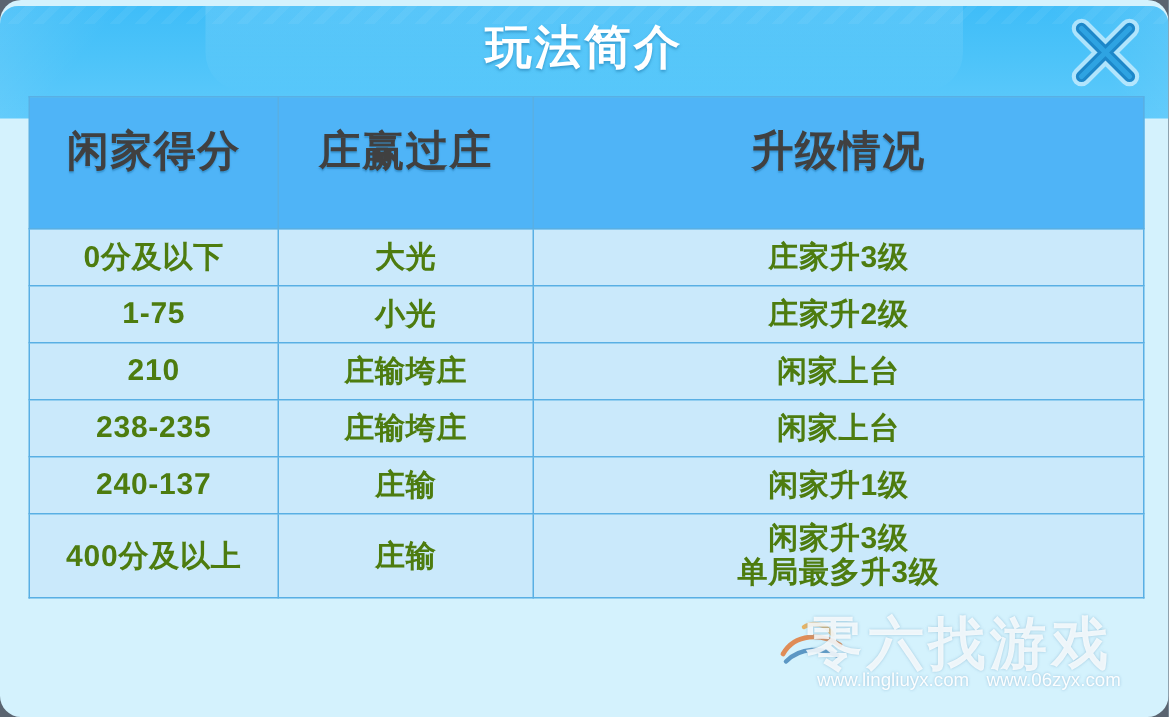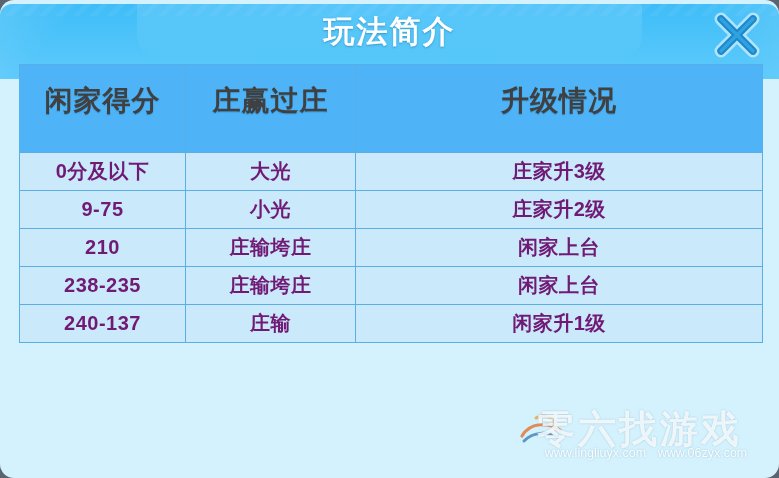--- a/index.html
+++ b/index.html
@@ -133,21 +133,21 @@
     font-size: 28px;
     font-weight: bold;
     letter-spacing: 1px;
     text-shadow: 0 1px 1px rgba(31,118,176,0.5);
     vertical-align: top;
     padding-top: 17px;
   }
   #table tbody td {
     height: 37px;
     background: #cae9fb;
-    color: #701a75;
+    color: #4d7c0f;
     font-size: 20px;
     font-weight: bold;
     letter-spacing: 0.5px;
     white-space: nowrap;
   }
   #table tbody tr.tall td {
     height: 55px;
   }
   #table tbody td .line2 {
     display: block;
@@ -230,38 +230,46 @@
         <th>升级情况</th>
       </tr>
     </thead>
     <tbody>
       <tr>
         <td>0分及以下</td>
         <td>大光</td>
         <td>庄家升3级</td>
       </tr>
       <tr>
-        <td>9-75</td>
+        <td>1-75</td>
         <td>小光</td>
         <td>庄家升2级</td>
       </tr>
       <tr>
         <td>210</td>
         <td>庄输垮庄</td>
         <td>闲家上台</td>
       </tr>
       <tr>
         <td>238-235</td>
         <td>庄输垮庄</td>
         <td>闲家上台</td>
       </tr>
       <tr>
         <td>240-137</td>
         <td>庄输</td>
         <td>闲家升1级</td>
+      </tr>
+      <tr class="tall">
+        <td>400分及以上</td>
+        <td>庄输</td>
+        <td>
+          <span class="line2">闲家升3级</span>
+          <span class="line2">单局最多升3级</span>
+        </td>
       </tr>
     </tbody>
   </table>
 
   <div id="watermark">
     <svg id="wm-swirl" viewBox="0 0 46 34">
       <path d="M4 24 C12 10, 30 10, 42 18" stroke="#e07a3a" stroke-width="3.2" fill="none" stroke-linecap="round" opacity="0.85"></path>
       <path d="M6 29 C16 19, 30 20, 40 25" stroke="#3d7fb5" stroke-width="3" fill="none" stroke-linecap="round" opacity="0.8"></path>
       <path d="M18 6 C24 2, 33 4, 37 11" stroke="#e8a23f" stroke-width="3" fill="none" stroke-linecap="round" opacity="0.8"></path>
     </svg>

